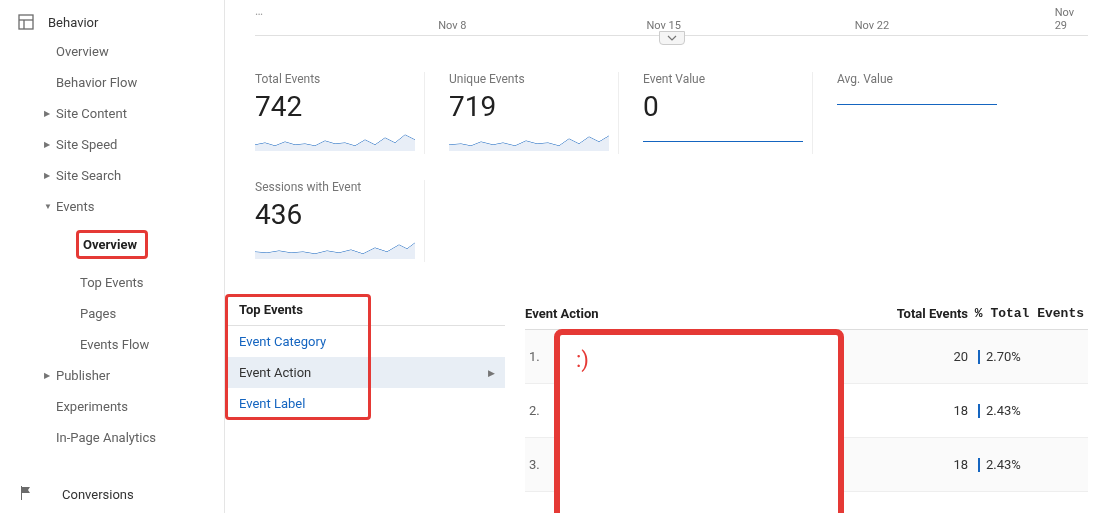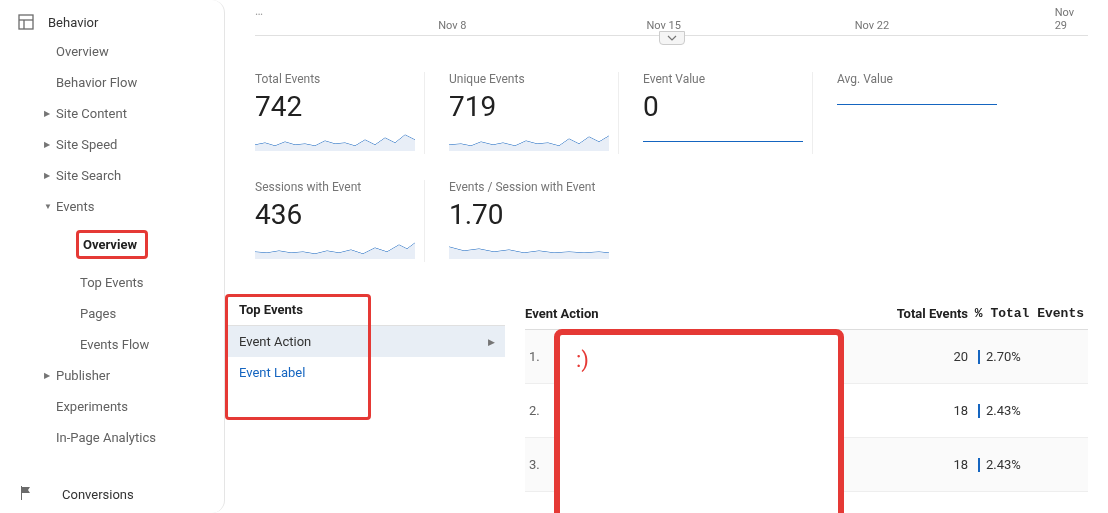--- a/index.html
+++ b/index.html
@@ -16,21 +16,20 @@
   }
   .sidebar {
     position: absolute;
     left: 0;
     top: 0;
     width: 225px;
     height: 513px;
     border-right: 1px solid #e5e5e5;
     background: #fff;
     padding-top: 8px;
-    border-radius: 13px;
   }
   .sb-section {
     padding: 6px 0 6px 18px;
     display: flex;
     align-items: center;
     cursor: pointer;
     color: #333;
     font-size: 13px;
   }
   .sb-section svg { margin-right: 14px; }
@@ -353,34 +352,29 @@
 
   <div class="metrics2">
     <div class="metric">
       <div class="title">Sessions with Event</div>
       <div class="value">436</div>
       <svg class="sparkline" viewBox="0 0 160 24">
         <path d="M0 17 L12 18 L24 16 L36 18 L48 17 L60 19 L72 16 L84 18 L96 15 L108 19 L120 13 L132 17 L144 10 L152 14 L160 8" fill="none" stroke="#1565c0" stroke-width="1"></path>
         <path d="M0 17 L12 18 L24 16 L36 18 L48 17 L60 19 L72 16 L84 18 L96 15 L108 19 L120 13 L132 17 L144 10 L152 14 L160 8 L160 24 L0 24 Z" fill="#e8eef7"></path>
       </svg>
     </div>
-    <div class="metric no-border" style="width:200px">
-      <div class="title">Events / Session with Event</div>
-      <div class="value">1.70</div>
-      <svg class="sparkline" viewBox="0 0 160 24">
-        <path d="M0 12 L15 16 L30 14 L45 17 L60 15 L75 18 L90 16 L105 18 L120 17 L135 18 L150 17 L160 18" fill="none" stroke="#1565c0" stroke-width="1"></path>
-        <path d="M0 12 L15 16 L30 14 L45 17 L60 15 L75 18 L90 16 L105 18 L120 17 L135 18 L150 17 L160 18 L160 24 L0 24 Z" fill="#e8eef7"></path>
-      </svg>
-    </div>
   </div>
 
   <div class="dimsel-assembly">
     <div class="dimsel-redbox"></div>
     <div style="position:relative; width:280px;">
       <div class="dimsel-header">Top Events</div>
+      <div class="dimsel-item">
+        <span>Event Category</span>
+      </div>
       <div class="dimsel-item selected">
         <span>Event Action</span>
         <span class="arrow">▶</span>
       </div>
       <div class="dimsel-item">
         <span>Event Label</span>
       </div>
     </div>
   </div>
 

